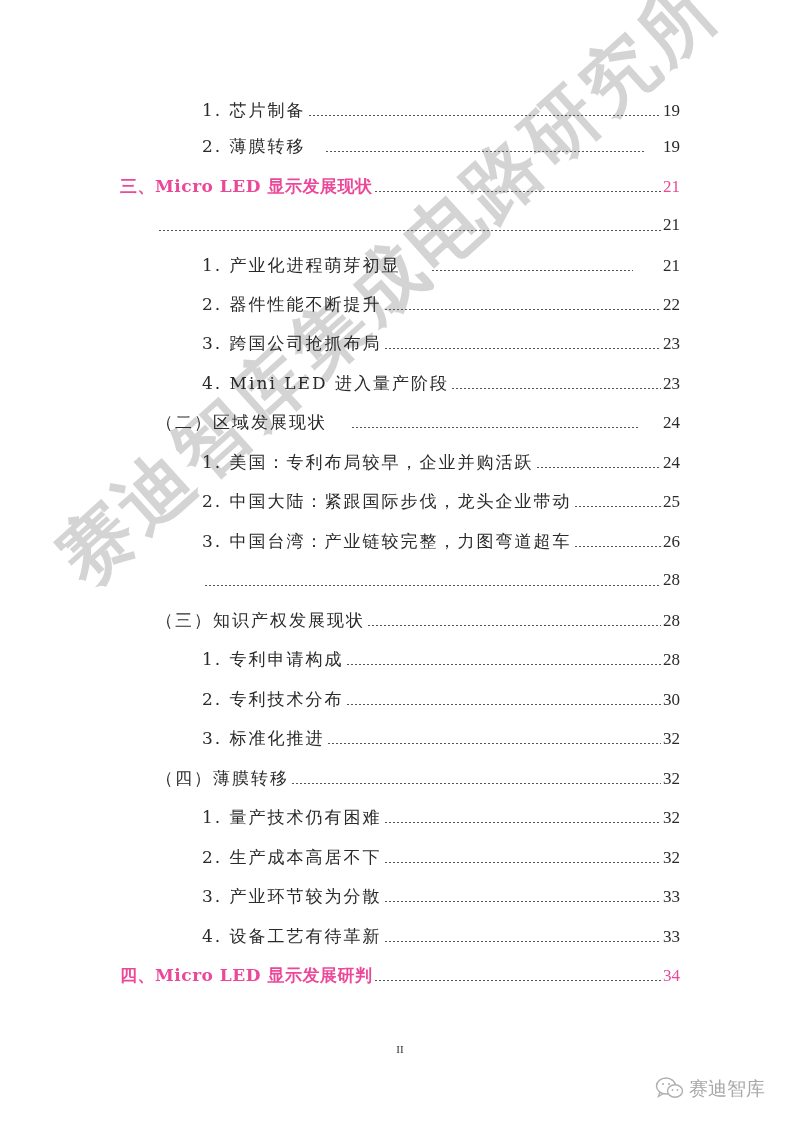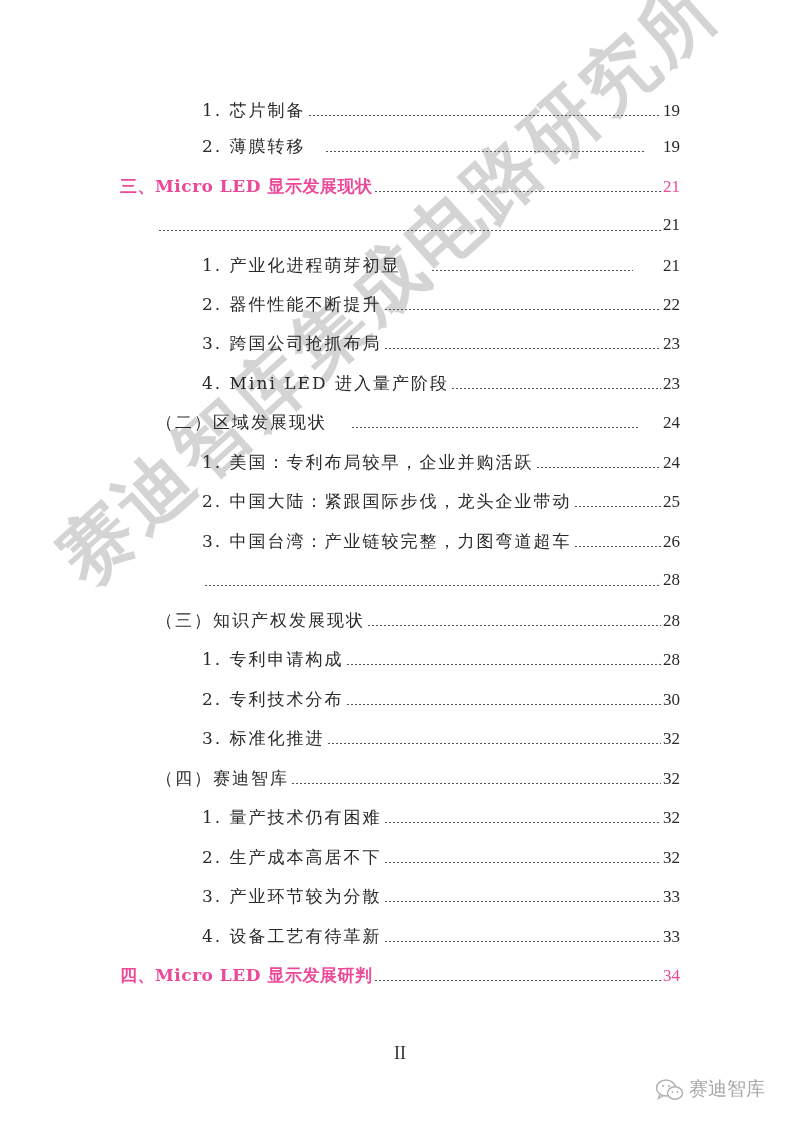--- a/index.html
+++ b/index.html
@@ -28,24 +28,24 @@
     .row .page { font-family: "Liberation Serif", serif; white-space: nowrap; font-weight: normal; }
     .watermark {
       position: absolute; left: 70px; top: 520px;
       transform: rotate(-42deg); transform-origin: left center;
       font-size: 74px; font-weight: bold; color: rgba(160,160,160,0.45);
       letter-spacing: 4px; white-space: nowrap; pointer-events: none;
       font-family: "DejaVu Sans", sans-serif;
     }
     .page-number {
       position: absolute; top: 1043px; left: 0; width: 800px; text-align: center;
-      font-family: "Liberation Serif", serif; font-size: 18px; color: #333;
+      font-family: "Liberation Serif", serif; font-size: 11px; color: #333;
     }
     .brand {
-      position: absolute; left: 655px; top: 1076px; display: flex; align-items: flex-end;
+      position: absolute; left: 655px; top: 1076px; display: flex; align-items: flex-start;
       font-family: "DejaVu Sans", sans-serif; font-size: 19px; color: #a8a8a8;
     }
     .brand svg { margin-right: 4px; }
   </style>
 </head>
 <body>
 
 <div class="watermark">赛迪智库集成电路研究所</div>
 
 <div class="toc" id="toc">
@@ -126,21 +126,21 @@
       <span class="label">2. 专利技术分布</span>
       <span class="leader"></span>
       <span class="page">30</span>
     </div>
     <div class="row l3" style="top: 724px;">
       <span class="label">3. 标准化推进</span>
       <span class="leader"></span>
       <span class="page">32</span>
     </div>
     <div class="row l2" style="top: 764px;">
-      <span class="label">（四）赛迪智库</span>
+      <span class="label">（四）薄膜转移</span>
       <span class="leader"></span>
       <span class="page">32</span>
     </div>
     <div class="row l3" style="top: 803px;">
       <span class="label">1. 量产技术仍有困难</span>
       <span class="leader"></span>
       <span class="page">32</span>
     </div>
     <div class="row l3" style="top: 843px;">
       <span class="label">2. 生产成本高居不下</span>

